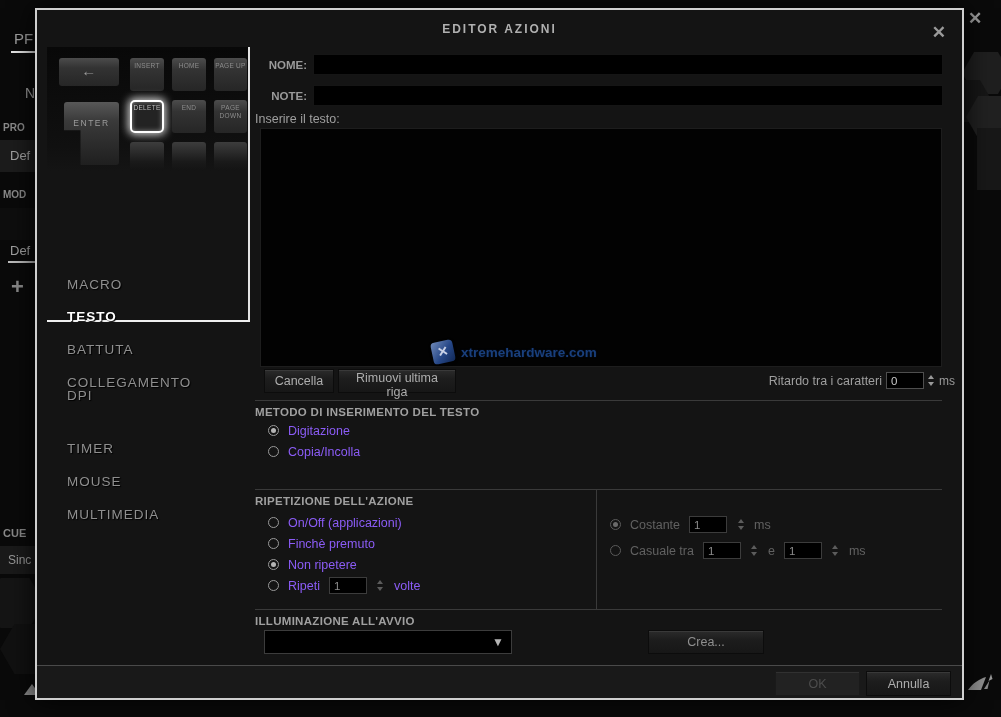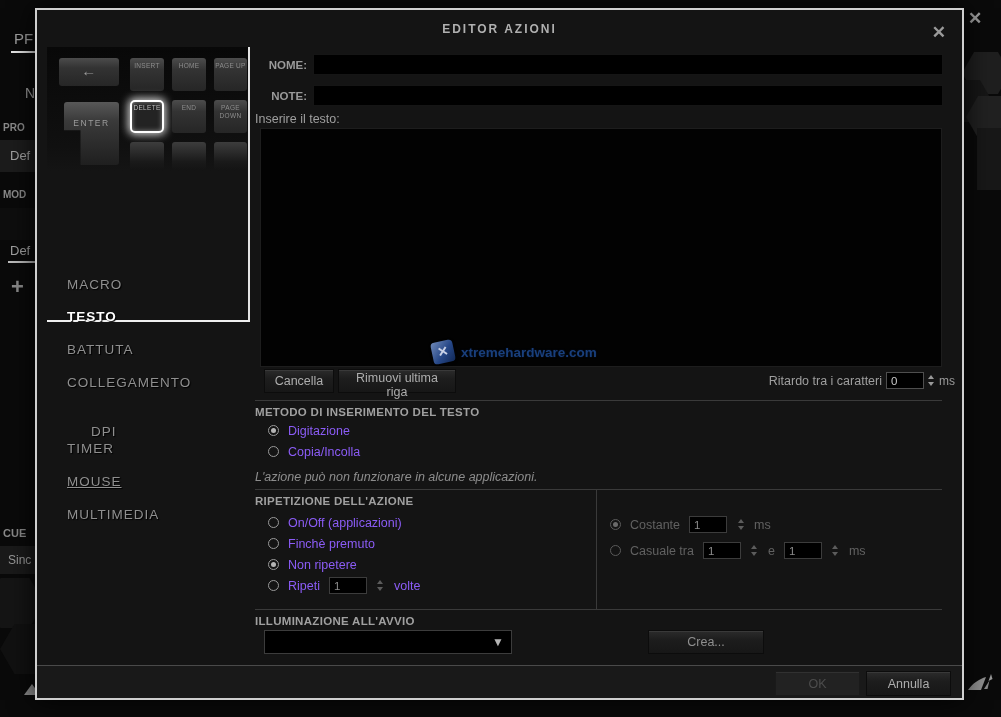--- a/index.html
+++ b/index.html
@@ -144,23 +144,23 @@
       <div class="key partial" style="left:167px;top:95px;width:33px;height:28px;"></div>
     </div>
 
     <div class="vline" style="left:211px;top:37px;width:2px;height:275px;"></div>
     <div class="hline-sel" style="left:10px;top:310px;width:203px;height:2px;"></div>
 
     <div class="menu-item" style="top:267px;">MACRO</div>
     <div class="menu-item sel" style="top:299px;">TESTO</div>
     <div class="menu-item" style="top:332px;">BATTUTA</div>
     <div class="menu-item" style="top:365px;">COLLEGAMENTO</div>
-    <div class="menu-item" style="top:414px;margin-left:24px;">DPI</div>
+    <div class="menu-item" style="top:378px;">DPI</div>
     <div class="menu-item" style="top:431px;">TIMER</div>
-    <div class="menu-item" style="top:464px;text-decoration:underline;">MOUSE</div>
+    <div class="menu-item" style="top:464px;">MOUSE</div>
     <div class="menu-item" style="top:497px;">MULTIMEDIA</div>
 
     <div class="flabel" style="left:180px;top:49px;width:90px;">NOME:</div>
     <input class="tinput" style="left: 277px; top: 45px; width: 628px; height: 19px;" value="">
     <div class="flabel" style="left:180px;top:80px;width:90px;">NOTE:</div>
     <input class="tinput" style="left: 277px; top: 76px; width: 628px; height: 19px;" value="">
 
     <div class="slabel" style="left:218px;top:102px;">Inserire il testo:</div>
     <textarea class="textarea" style="left: 223px; top: 118px; width: 682px; height: 239px;"></textarea>
     <div class="wm" style="left:395px;top:331px;">
@@ -182,21 +182,20 @@
 
     <div class="sechead" style="left:218px;top:396px;">METODO DI INSERIMENTO DEL TESTO</div>
     <div class="radio-row" style="left:231px;top:412px;">
       <span class="radio sel"></span>
       <span class="rlabel">Digitazione</span>
     </div>
     <div class="radio-row" style="left:231px;top:433px;">
       <span class="radio"></span>
       <span class="rlabel">Copia/Incolla</span>
     </div>
-    <div class="note-italic" style="left:218px;top:460px;">L'azione può non funzionare in alcune applicazioni.</div>
 
     <div class="divider" style="left:218px;top:479px;width:687px;height:1px;"></div>
 
     <div class="sechead" style="left:218px;top:485px;">RIPETIZIONE DELL'AZIONE</div>
     <div class="radio-row" style="left:231px;top:504px;">
       <span class="radio"></span>
       <span class="rlabel">On/Off (applicazioni)</span>
     </div>
     <div class="radio-row" style="left:231px;top:525px;">
       <span class="radio"></span>

